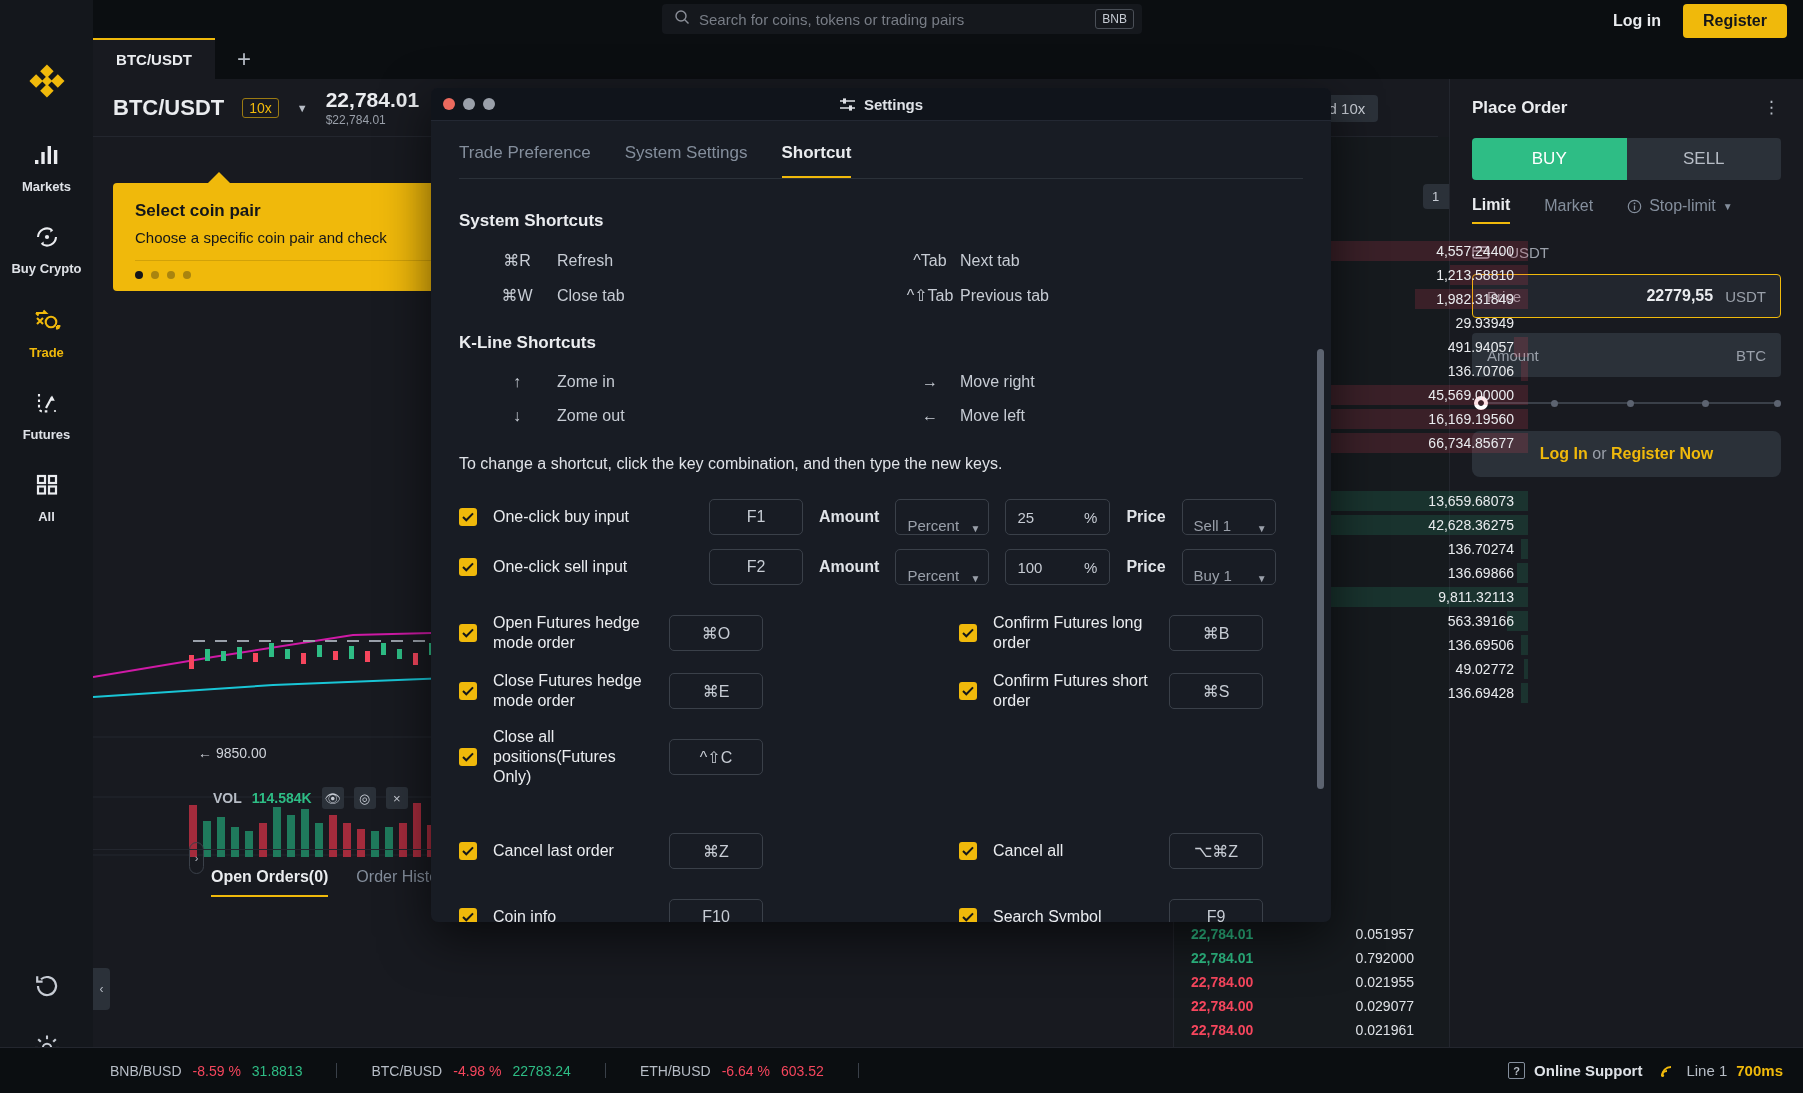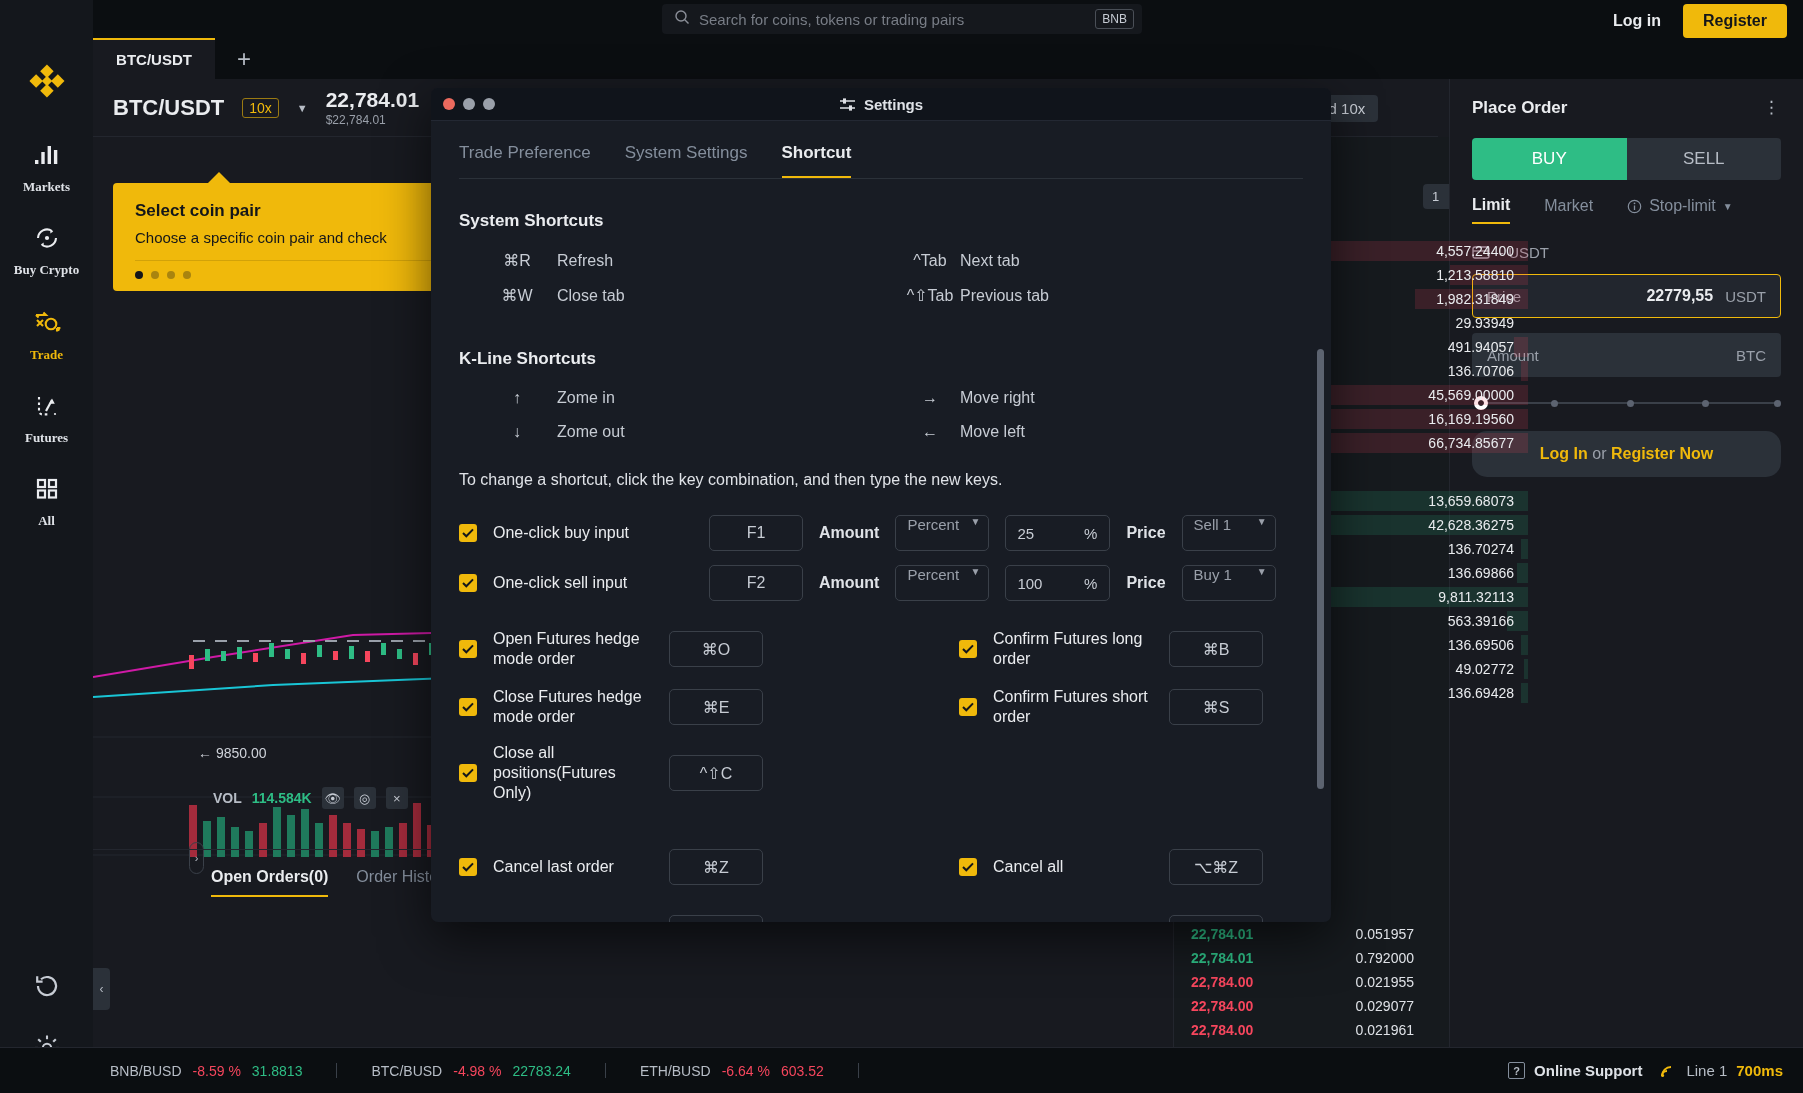--- a/index.html
+++ b/index.html
@@ -46,21 +46,21 @@
   .rail {
     position: absolute; left: 0; top: 0; width: 93px; height: 1093px;
     background: #14171c; display: flex; flex-direction: column; align-items: center;
     padding-top: 62px; z-index: 6;
   }
   .rail-logo { margin-bottom: 38px; }
   .rail-item {
     width: 93px; display: flex; flex-direction: column; align-items: center;
     gap: 7px; margin-bottom: 30px; cursor: pointer;
   }
-  .rail-item .lbl { font-size: 13px; font-weight: bold; color: #dfe2e7; font-family: Liberation Serif, serif; }
+  .rail-item .lbl { font-size: 13px; font-weight: bold; color: #dfe2e7; }
   .rail-item.active .lbl { color: #f0b90b; }
   .rail-bottom { position: absolute; bottom: 26px; display: flex; flex-direction: column; gap: 28px; align-items: center; }
 
   
   .tabsrow {
     position: absolute; left: 93px; top: 38px; width: 1710px; height: 41px;
     background: #0b0e11; display: flex; align-items: flex-end;
   }
   .pairtab {
     width: 122px; height: 41px; background: #181a20; border-top: 2px solid #f0b90b;
@@ -190,21 +190,21 @@
     height: 44px; padding: 0 14px; margin-bottom: 15px; border: 1px solid transparent;
   }
   .field.focus { border-color: #f0b90b; background: #22262e; }
   .field .lab { color: #9aa0aa; font-size: 15px; }
   .field .val { flex: 1; text-align: right; color: #eaecef; font-size: 16px; font-weight: bold; padding-right: 12px; }
   .field .unit { color: #9aa0aa; font-size: 15px; }
   .slider { position: relative; height: 12px; margin: 20px 4px 22px; }
   .slider .track { position: absolute; left: 0; right: 0; top: 5px; height: 2px; background: #3a4049; }
   .slider .node { position: absolute; top: 3px; width: 7px; height: 7px; border-radius: 50%; background: #5c6370; }
   .slider .knob { position: absolute; left: -2px; top: -1px; width: 14px; height: 14px; border-radius: 50%; background: #fff; border: 4px solid #fff; box-shadow: inset 0 0 0 3px #181a20; }
-  .loginbox { background: #2b3139; border-radius: 15px; padding: 14px 0; text-align: center; font-size: 16px; color: #9aa0aa; }
+  .loginbox { background: #2b3139; border-radius: 8px; padding: 14px 0; text-align: center; font-size: 16px; color: #9aa0aa; }
   .loginbox a { color: #f0b90b; font-weight: bold; text-decoration: none; cursor: pointer; }
 
   
   .status {
     position: absolute; left: 0; bottom: 0; width: 1803px; height: 46px;
     background: #0b0e11; border-top: 1px solid #23262e;
     display: flex; align-items: center; z-index: 8;
   }
   .tickers { display: flex; align-items: center; gap: 8px; padding-left: 110px; font-size: 14px; }
   .tk { display: flex; align-items: center; gap: 11px; padding-right: 26px; }
@@ -253,21 +253,21 @@
   .cb svg { display: block; }
   .clabel { font-size: 16px; color: #eaecef; }
   .keybox {
     width: 94px; height: 36px; border: 1px solid #3a4049; border-radius: 5px;
     display: flex; align-items: center; justify-content: center;
     font-size: 16px; color: #c7ccd4; cursor: pointer; flex: none;
   }
   .inline-lab { font-size: 16px; color: #dfe2e7; font-weight: bold; }
   .selbox {
     width: 94px; height: 36px; border: 1px solid #3a4049; border-radius: 5px;
-    display: flex; align-items: flex-start; justify-content: space-between;
+    display: flex; align-items: flex-end; justify-content: space-between;
     padding: 0 8px 0 11px; font-size: 15px; color: #9aa0aa; cursor: pointer; flex: none;
   }
   .numbox {
     width: 105px; height: 36px; border: 1px solid #3a4049; border-radius: 5px;
     display: flex; align-items: center; justify-content: space-between;
     padding: 0 12px 0 11px; font-size: 15px; color: #c7ccd4; flex: none;
   }
   .two-col { display: flex; }
   .col-l { width: 500px; }
   .col-r { width: 330px; }
@@ -825,21 +825,21 @@
         <span class="kcell">⌘R</span>
         <span class="klabel">Refresh</span>
         <span class="kcell">^Tab</span>
         <span class="klabel">Next tab</span>
         <span class="kcell">⌘W</span>
         <span class="klabel">Close tab</span>
         <span class="kcell">^⇧Tab</span>
         <span class="klabel">Previous tab</span>
       </div>
 
-      <div class="sect-h" style="margin-top:44px">K-Line Shortcuts</div>
+      <div class="sect-h" style="margin-top:28px">K-Line Shortcuts</div>
       <div class="kgrid">
         <span class="kcell">↑</span>
         <span class="klabel">Zome in</span>
         <span class="kcell">→</span>
         <span class="klabel">Move right</span>
         <span class="kcell">↓</span>
         <span class="klabel">Zome out</span>
         <span class="kcell">←</span>
         <span class="klabel">Move left</span>
       </div>

